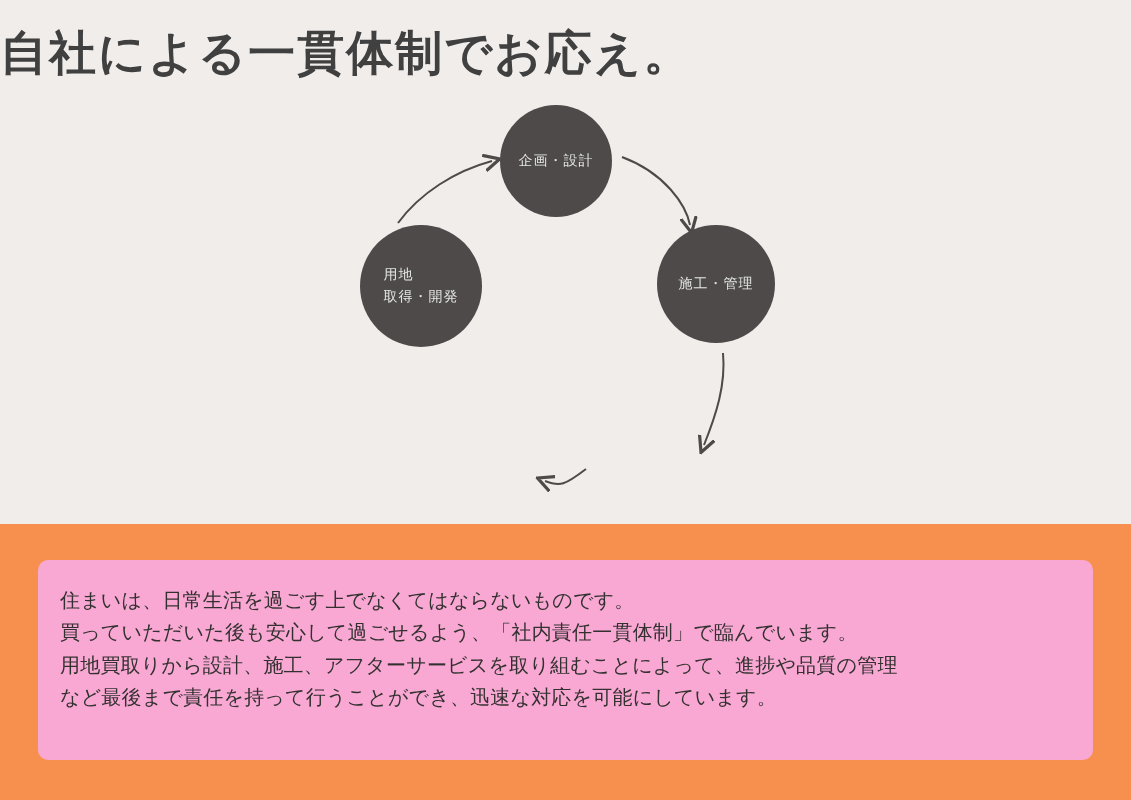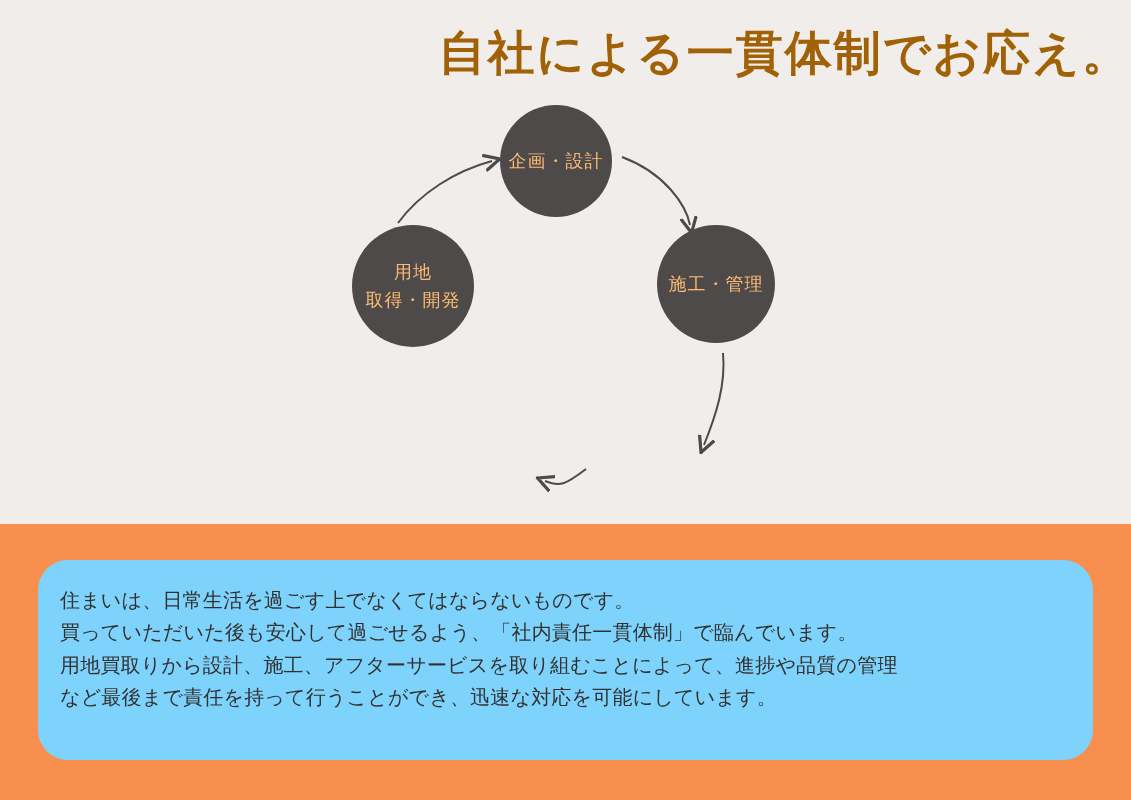--- a/index.html
+++ b/index.html
@@ -25,77 +25,77 @@
     top: 0;
     width: 1131px;
     height: 524px;
     background: #f1edeb;
   }
   .headline {
     position: absolute;
     left: 0;
     top: 22px;
     width: 1131px;
-    text-align: right;
+    text-align: left;
     font-size: 47px;
     font-weight: bold;
     letter-spacing: 2px;
-    color: #a16207;
+    color: #404040;
     font-family: "DejaVu Sans", "Liberation Sans", sans-serif;
   }
   .cycle {
     position: absolute;
     left: 0;
     top: 95px;
     width: 1131px;
     height: 420px;
   }
   .cycle svg {
     position: absolute;
     left: 0;
     top: 0;
   }
   .node {
     position: absolute;
     border-radius: 50%;
     background: #4d4a49;
-    color: #fdba74;
+    color: #e5e5e5;
     display: flex;
     align-items: center;
     justify-content: center;
-    text-align: center;
+    text-align: left;
     line-height: 1.55;
-    font-size: 18px;
+    font-size: 14px;
     letter-spacing: 1px;
     font-family: "DejaVu Sans", "Liberation Sans", sans-serif;
     white-space: pre-line;
   }
   #node0 { left: 500px; top: 10px;  width: 112px; height: 112px; }
   #node1 { left: 657px; top: 130px; width: 118px; height: 118px; }
   #node2 { left: 594px; top: 290px; width: 116px; height: 116px; }
   #node3 { left: 411px; top: 290px; width: 122px; height: 122px; }
-  #node4 { left: 352px; top: 130px; width: 122px; height: 122px; }
+  #node4 { left: 360px; top: 130px; width: 122px; height: 122px; }
 
   
   .orange-band {
     position: absolute;
     left: 0;
     top: 524px;
     width: 1131px;
     height: 276px;
     background: #f7904f;
   }
   .text-card {
     position: absolute;
     left: 38px;
     top: 560px;
     width: 1055px;
     height: 200px;
-    background: #7dd3fc;
-    border-radius: 30px;
+    background: #f9a8d4;
+    border-radius: 10px;
     box-sizing: border-box;
     padding: 24px 22px 20px 22px;
   }
   .body-text {
     font-size: 20px;
     line-height: 1.62;
     color: #33312f;
     white-space: pre-line;
     font-family: "DejaVu Sans", "Liberation Sans", sans-serif;
     letter-spacing: 0.2px;

